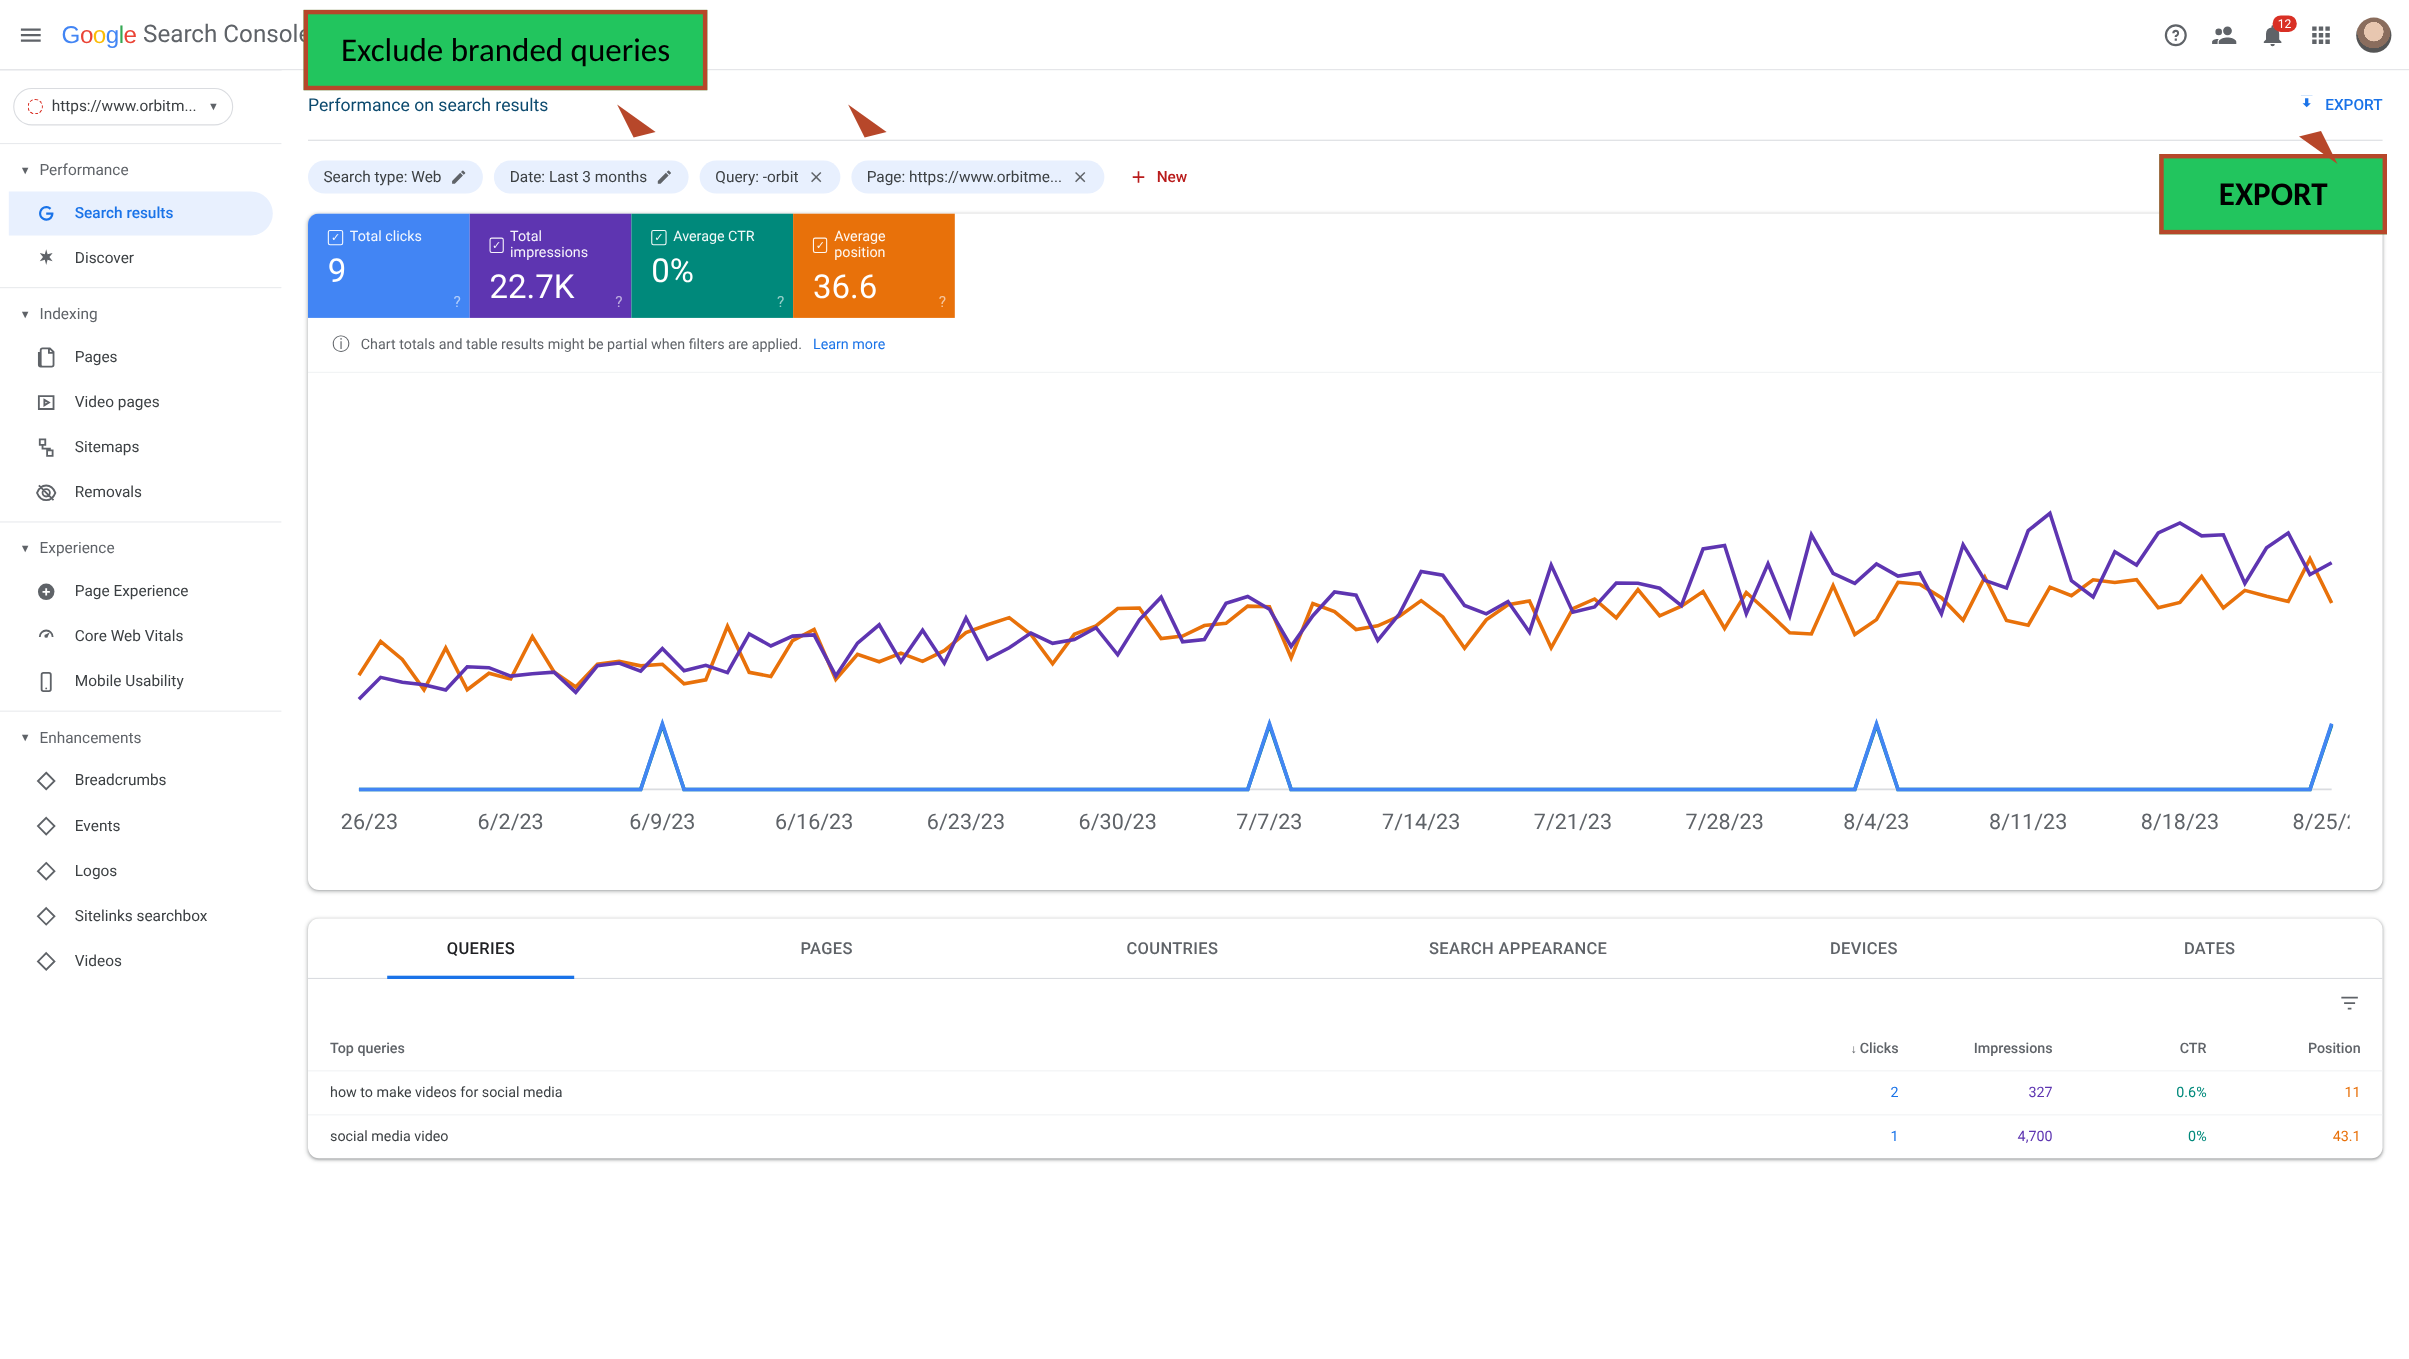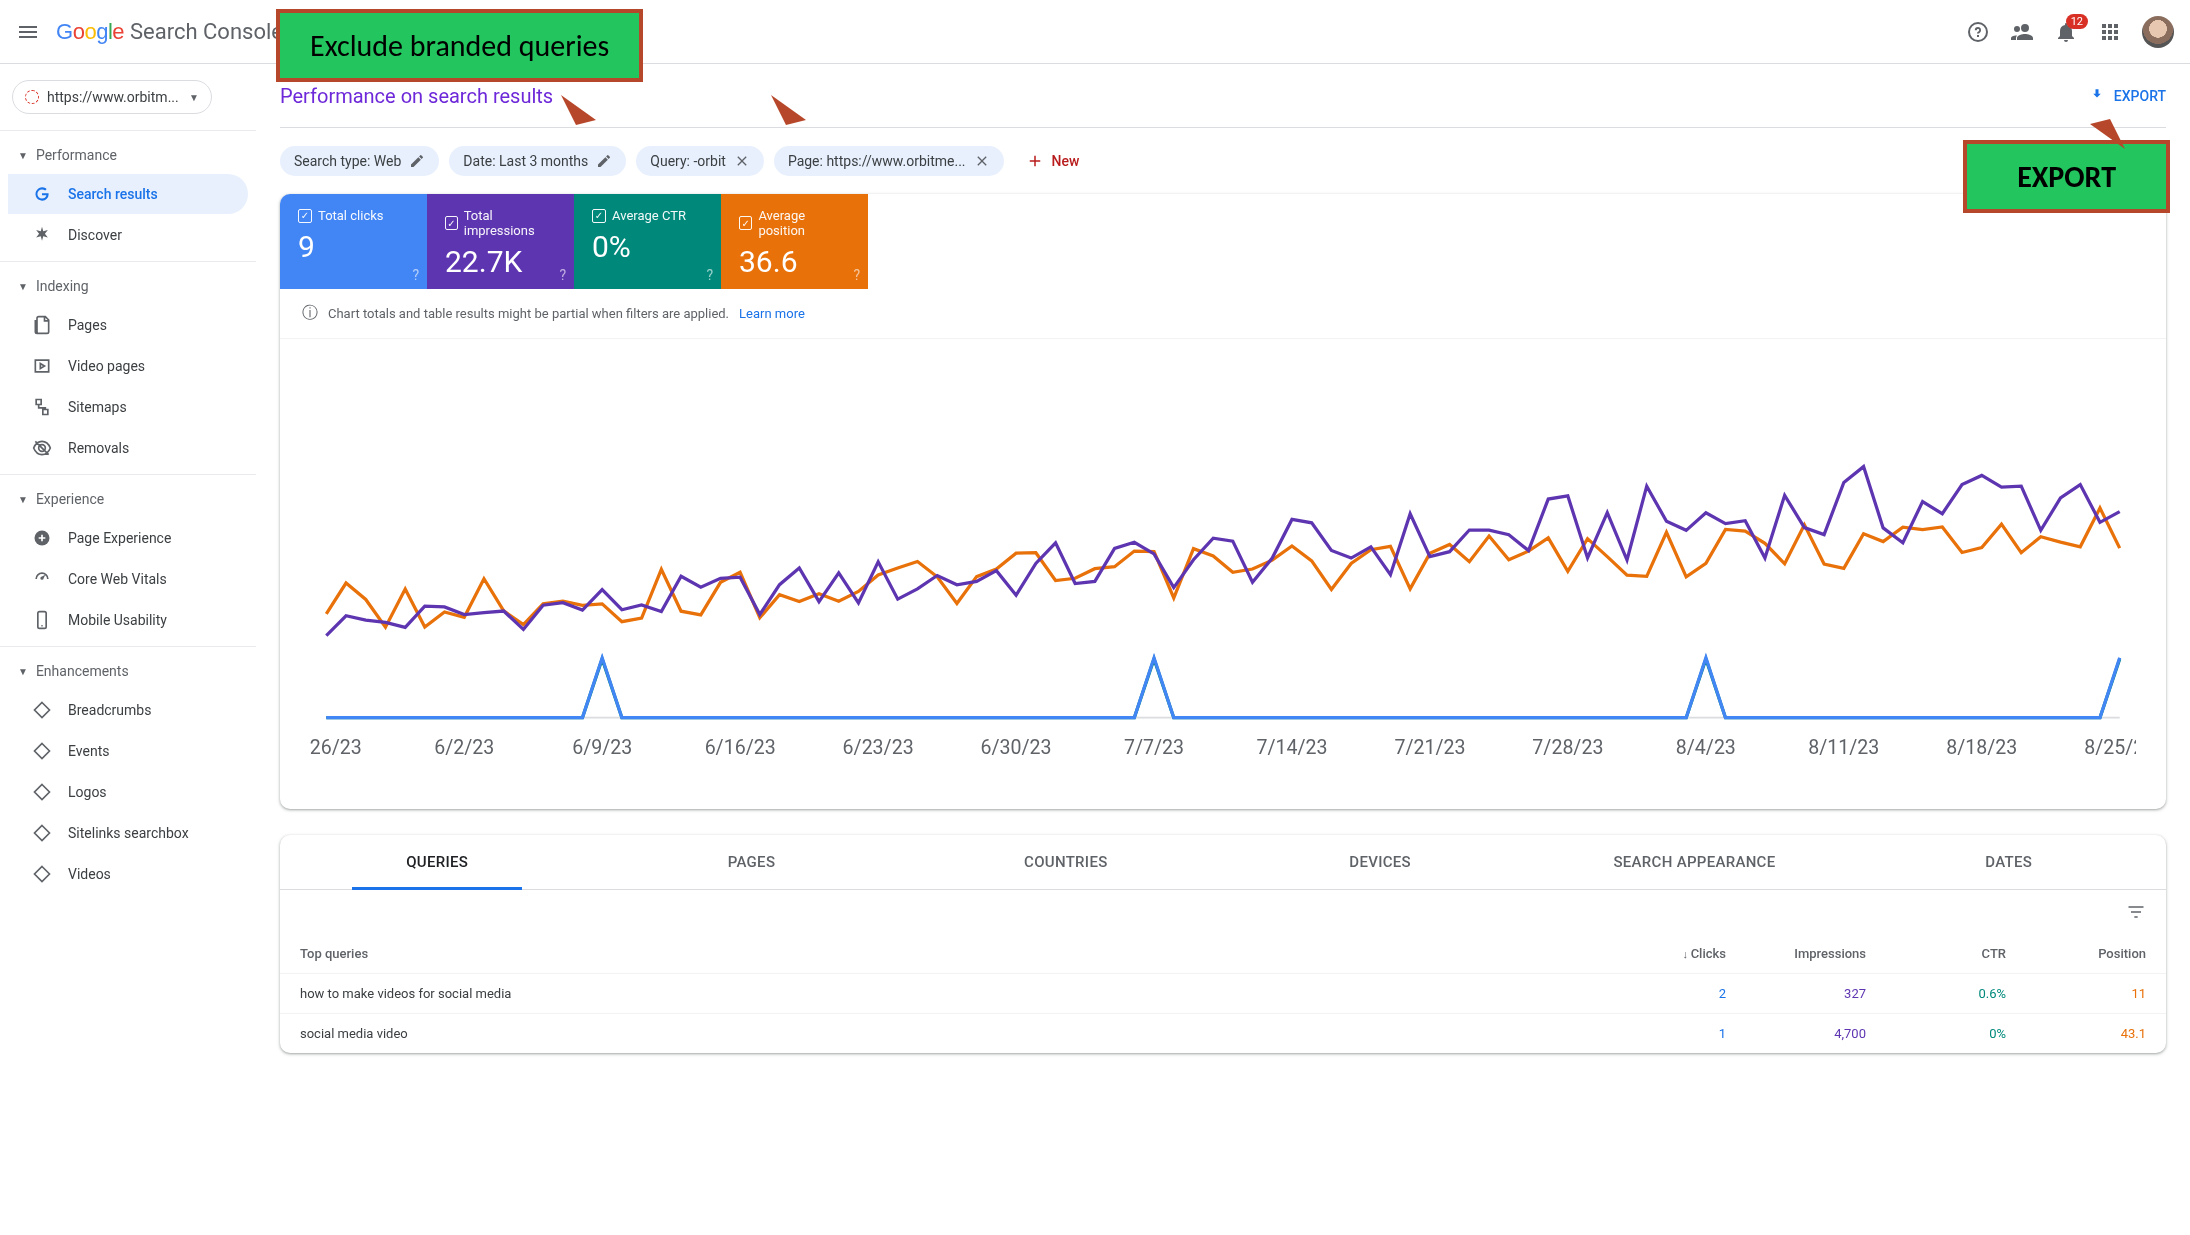--- a/index.html
+++ b/index.html
@@ -23,21 +23,21 @@
   .property-btn .caret { font-size: 10px; color: #5f6368;}
   .nav-item { display: flex; align-items: center; gap: 16px; padding: 8px 0 8px 24px; margin: 1px 8px; border-radius: 0 20px 20px 0; color: #3c4043; font-size: 14px; height: 40px; }
   .nav-item .nav-icon { width: 20px; height: 20px; color: #5f6368; display: flex; align-items:center; justify-content:center;}
   .nav-item.active { background: #e8f0fe; color: #1a73e8; font-weight: 500;}
   .nav-item.active .nav-icon { color: #1a73e8;}
   .nav-section { display: flex; align-items: center; gap: 8px; padding: 10px 0 10px 18px; color: #5f6368; font-size: 14px; margin-top: 4px;}
   .nav-section .chev { font-size: 10px; }
   .nav-sep { height: 1px; background: #e8eaed; margin: 6px 0; }
   .main { flex: 1; padding: 0 24px 40px 24px; position: relative; background: #fff;}
   .page-header { display: flex; align-items: center; height: 64px; border-bottom: 1px solid #dadce0; }
-  .page-title { font-size: 20px; color: #6d28d9; }
+  .page-title { font-size: 16px; color: #0c4a6e; }
   .export-btn { display: flex; align-items: center; gap: 8px; color: #1a73e8; font-weight: 500; }
   .chips-row { display: flex; align-items: center; gap: 10px; padding: 18px 0; flex-wrap: wrap;}
   .chip { display: flex; align-items: center; gap: 8px; background: #e8f0fe; border-radius: 18px; padding: 7px 14px; color: #3c4043; font-size: 14px;}
   .chip .chip-icon { width: 16px; height: 16px; color: #5f6368; }
   .chip-new { display: flex; align-items: center; gap: 8px; padding: 6px 12px; color: #b91c1c; font-weight: 500;}
   .last-updated { color: #5f6368; font-size: 13px; display:flex; align-items:center; gap:4px;}
   .metrics-card { background: #fff; border-radius: 10px; box-shadow: 0 1px 2px rgba(60,64,67,.3), 0 1px 3px 1px rgba(60,64,67,.15); overflow: hidden; }
   .metric-tiles { display: flex; }
   .tile { padding: 14px 18px 10px 18px; width: 147px; position: relative; color: #fff; }
   .tile.clicks { background: #4285f4; }
@@ -372,22 +372,22 @@
             <text x="1110" y="242" text-anchor="middle" fill="#5f6368" font-size="12">8/25/23</text>
           </svg>
       </div>
     </div>
 
     <div class="table-card">
       <div class="tabs" id="tabs-row">
           <div class="tab active">QUERIES</div>
           <div class="tab">PAGES</div>
           <div class="tab">COUNTRIES</div>
+          <div class="tab">SEARCH APPEARANCE</div>
           <div class="tab">DEVICES</div>
-          <div class="tab">SEARCH APPEARANCE</div>
           <div class="tab">DATES</div>
         </div>
       <div class="filter-row">
         <div style="width:20px;height:20px;color:#5f6368;">
           <svg class="icon" viewBox="0 0 24 24">
               <path d="M3 5h18v2H3zM6 11h12v2H6zM10 17h4v2h-4z"></path>
             </svg>
         </div>
       </div>
       <div class="table-head">

